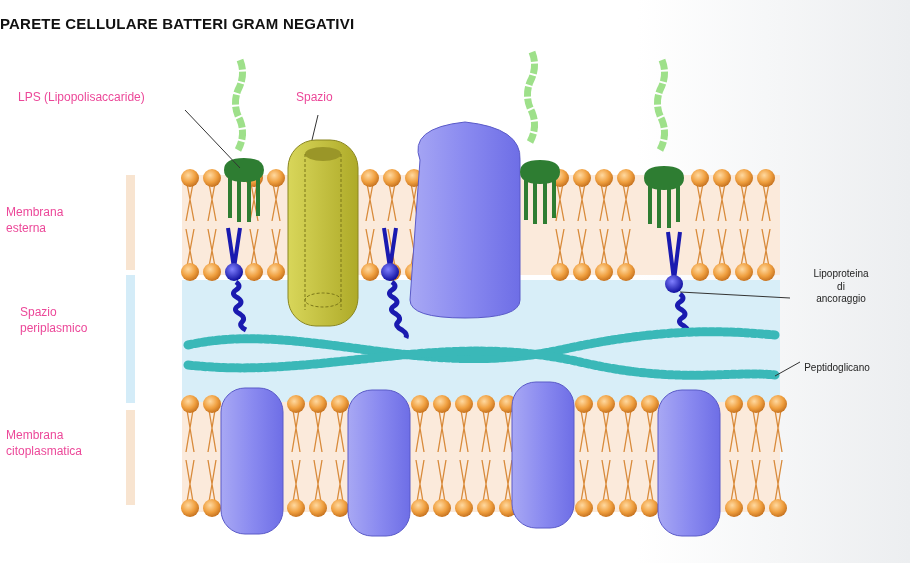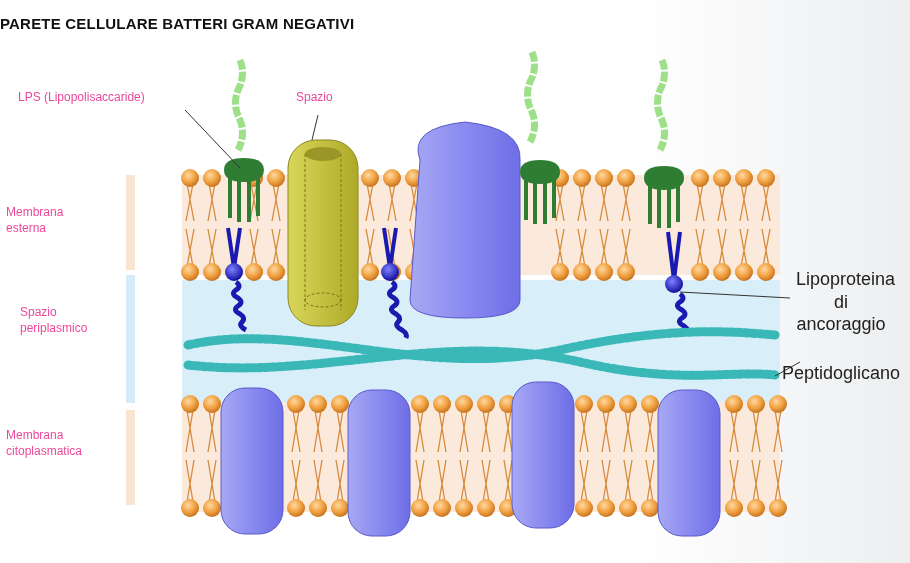--- a/index.html
+++ b/index.html
@@ -1,19 +1,19 @@
 <!DOCTYPE html>
 <html><head>
 <meta charset="utf-8">
 <style>
   html,body{margin:0;padding:0;}
   body{width:910px;height:563px;overflow:hidden;background:linear-gradient(90deg,#ffffff 0%,#ffffff 70%,#eceef0 100%);font-family:"Liberation Sans",sans-serif;position:relative;}
   .title{position:absolute;left:0;width:732px;top:15px;text-align:left;font-size:15px;font-weight:bold;color:#111;letter-spacing:0.2px;}
   .lbl{position:absolute;font-size:12px;color:#ec4899;line-height:1.3;}
-  .lbl-r{position:absolute;font-size:18px;color:#222;line-height:1.25;text-align:center;}
+  .lbl-r{position:absolute;font-size:10px;color:#222;line-height:1.25;text-align:center;}
   svg.diagram{position:absolute;left:0;top:0;}
 </style>
 </head>
 <body>
 
 <div class="title">PARETE CELLULARE BATTERI GRAM NEGATIVI</div>
 
 <svg class="diagram" width="910" height="563">
   <defs>
     <radialGradient id="head" cx="40%" cy="35%" r="65%">

